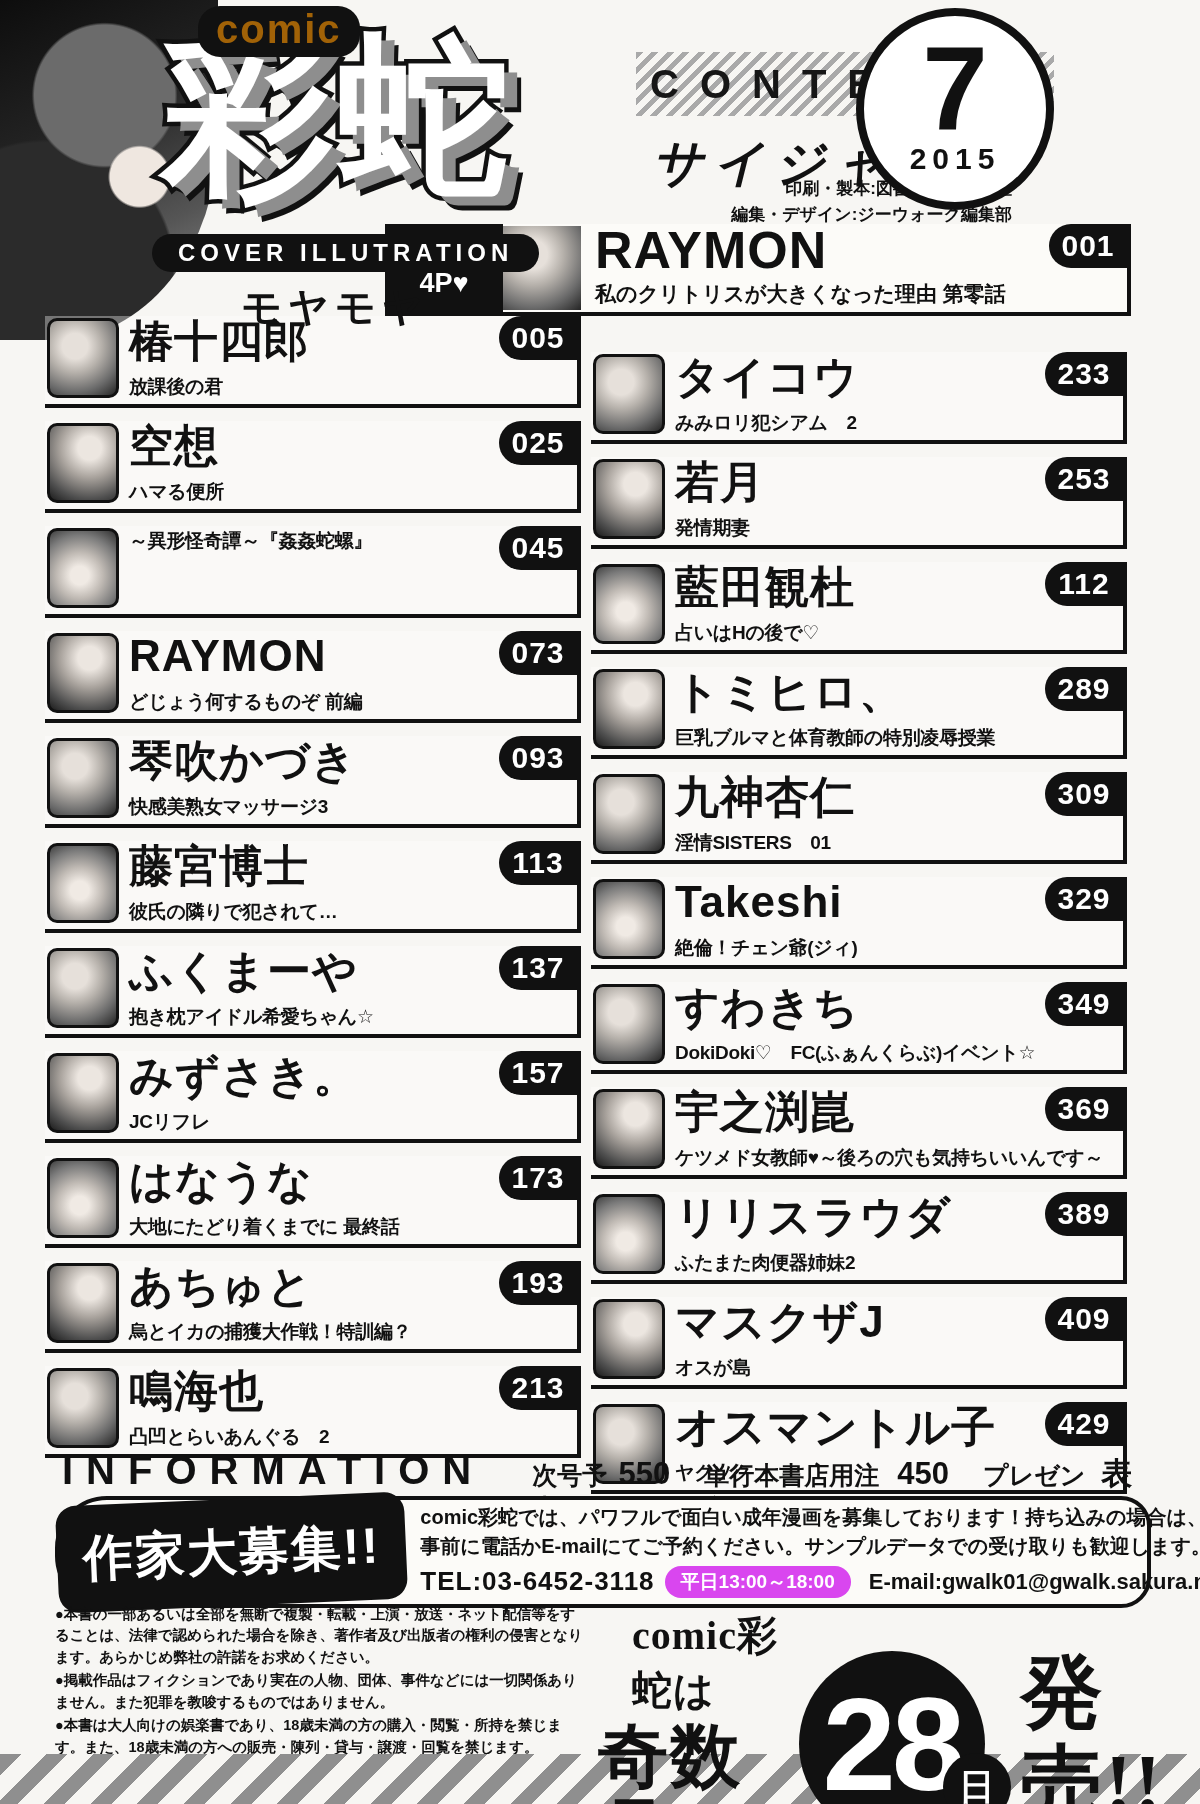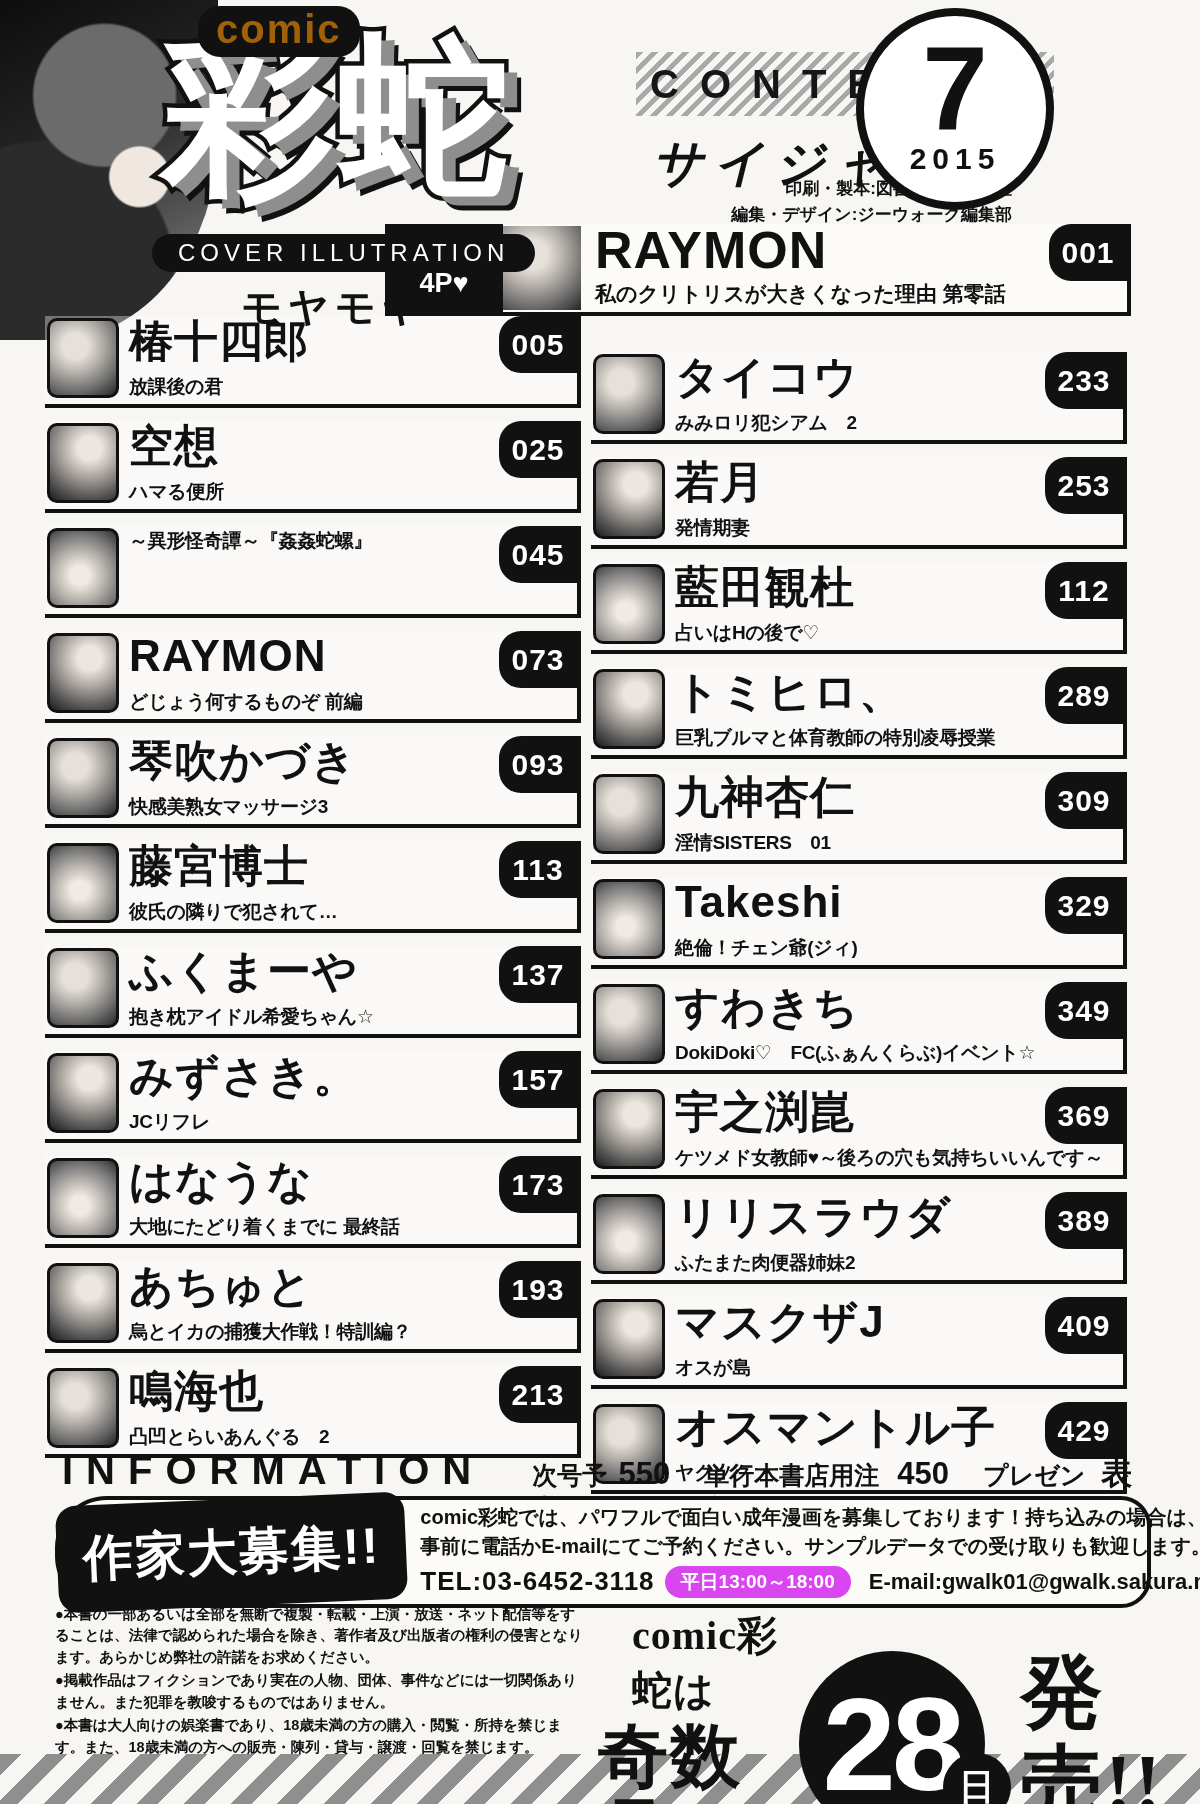--- a/index.html
+++ b/index.html
@@ -28,21 +28,21 @@
     font-style:italic;font-weight:900;font-size:50px;letter-spacing:10px;}
   .issue-circle{position:absolute;left:856px;top:8px;width:182px;height:186px;background:#fff;
     border:8px solid #111;border-radius:50%;display:flex;flex-direction:column;
     align-items:center;justify-content:center;z-index:2;}
   .issue-no{font-size:118px;font-weight:900;line-height:.95;margin-top:-10px;}
   .issue-year{font-size:30px;font-weight:900;letter-spacing:6px;margin-top:-2px;}
   .credits{position:absolute;right:188px;top:176px;text-align:right;font-size:17px;font-weight:600;line-height:1.55;}
 
   
   .cover-pill{position:absolute;left:152px;top:234px;background:#111;color:#fff;border-radius:24px;
-    font-size:24px;font-weight:400;letter-spacing:5px;padding:5px 26px;z-index:3;}
+    font-size:24px;font-weight:700;letter-spacing:5px;padding:5px 26px;z-index:3;}
   .cover-artist{position:absolute;left:170px;top:280px;width:330px;text-align:center;
     font-size:40px;font-weight:900;letter-spacing:6px;z-index:3;}
 
   
   .feature{position:absolute;left:385px;top:224px;width:742px;height:88px;
     border-bottom:4px solid #111;border-right:4px solid #111;display:flex;background:#fcfbf8;}
   .color-box{width:118px;background:#111;color:#fff;display:flex;flex-direction:column;
     align-items:center;justify-content:center;font-size:27px;font-weight:700;line-height:1.15;flex-shrink:0;}
   .feature .thumb{width:78px;height:84px;border:none;border-radius:0;margin:0;}
   .feature-text{margin-left:14px;display:flex;flex-direction:column;justify-content:space-between;padding:0 0 4px;}
@@ -57,21 +57,21 @@
   .entry{position:relative;height:88px;margin-bottom:13px;border-bottom:4px solid #111;
     border-right:4px solid #111;display:flex;background:rgba(255,255,255,.35);}
   .thumb{width:66px;height:74px;border:3px solid #111;border-radius:10px;flex-shrink:0;
     align-self:center;margin:0 10px 4px 2px;
     background:radial-gradient(circle at 38% 34%,#e6e0da 0 20%,#b5b0aa 42%,#6b6b6b 72%,#242424 100%);}
   .entry:nth-of-type(2n) .thumb{background:radial-gradient(circle at 60% 30%,#ece6e0 0 18%,#a9a39d 45%,#4f4f4f 78%,#1c1c1c 100%);}
   .entry:nth-of-type(3n) .thumb{background:radial-gradient(circle at 45% 60%,#f0eae4 0 16%,#c0bab4 40%,#7a7a7a 70%,#2e2e2e 100%);}
   .entry-text{display:flex;flex-direction:column;justify-content:space-between;padding:2px 0 4px;min-width:0;}
   .author{font-size:44px;font-weight:900;line-height:1.05;letter-spacing:1px;white-space:nowrap;}
   .title{font-size:19px;font-weight:600;white-space:nowrap;letter-spacing:-0.3px;}
-  .badge{position:absolute;top:0;right:0;width:78px;height:57px;background:#111;color:#fff;
+  .badge{position:absolute;top:0;right:0;width:78px;height:44px;background:#111;color:#fff;
     border-radius:22px 0 0 22px;display:flex;align-items:center;justify-content:center;
     font-size:30px;font-weight:900;letter-spacing:1px;}
 
   
   .information{position:absolute;left:62px;top:1448px;width:1080px;display:flex;align-items:baseline;}
   .info-label{font-size:40px;font-weight:900;letter-spacing:13px;margin-right:48px;}
   .info-items{display:flex;align-items:baseline;gap:34px;}
   .info-item{display:flex;align-items:baseline;gap:10px;}
   .info-item-label{font-size:25px;font-weight:700;}
   .info-item-page{font-size:31px;font-weight:900;}

